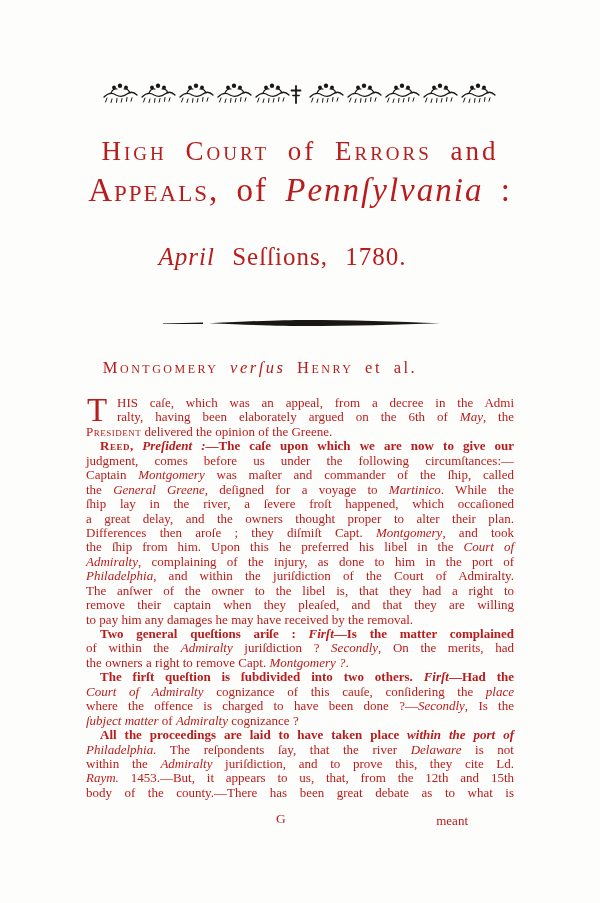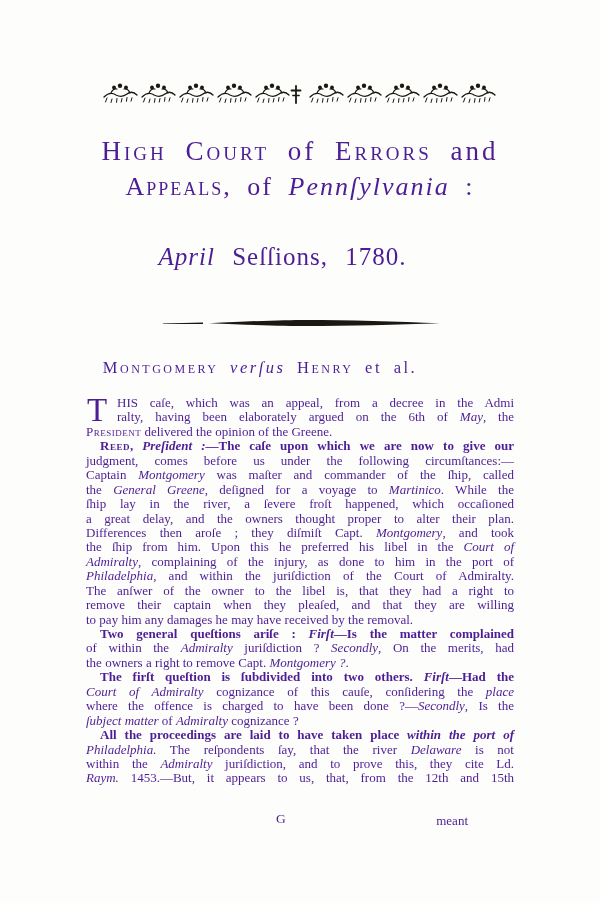--- a/index.html
+++ b/index.html
@@ -1,26 +1,26 @@
 <!DOCTYPE html>
 <html><head>
 <meta charset="utf-8">
 <style>
   html,body{margin:0;padding:0;background:#ffffff;}
   .page{
     position:relative;width:600px;height:903px;background:#fdfdfb;
-    font-family:"Liberation Serif","DejaVu Serif",serif;color:#4c1d95;
+    font-family:"Liberation Serif","DejaVu Serif",serif;color:#b91c1c;
     overflow:hidden;
   }
   .ornament{position:absolute;left:103px;top:83px;}
   .rule{position:absolute;left:163px;top:319px;}
   .heading-1{position:absolute;top:136px;left:0;width:600px;text-align:center;
     font-size:27px;letter-spacing:3px;word-spacing:9px;white-space:nowrap;}
   .heading-2{position:absolute;top:172px;left:0;width:600px;text-align:center;
-    font-size:26px;letter-spacing:2px;word-spacing:7px;white-space:nowrap;}
+    font-size:33px;letter-spacing:2px;word-spacing:7px;white-space:nowrap;}
   .session-line{position:absolute;top:243px;left:0;width:565px;text-align:center;
     font-size:25px;letter-spacing:1px;word-spacing:10px;white-space:nowrap;}
   .case-title{position:absolute;top:358px;left:0;width:520px;text-align:center;
     font-size:16.5px;letter-spacing:2.5px;word-spacing:5px;white-space:nowrap;}
   .opinion-body{position:absolute;top:396px;left:86px;width:428px;
     font-size:13px;line-height:14.45px;}
   .para{position:relative;margin:0;}
   .bline{text-align:justify;text-align-last:justify;height:14.45px;}
   .endline{text-align-last:left;}
   .find{text-indent:14px;font-weight:bold;}
@@ -108,20 +108,21 @@
         <div class="bline find"><span>The firſt queſtion is ſubdivided into two others.  </span><span class="seg-i">Firſt</span><span>—Had the</span></div>
         <div class="bline"><span class="seg-i">Court of Admiralty</span><span> cognizance of this cauſe, conſidering the </span><span class="seg-i">place</span></div>
         <div class="bline"><span>where the offence is charged to have been done ?—</span><span class="seg-i">Secondly</span><span>, Is the</span></div>
         <div class="bline endline"><span class="seg-i">ſubject matter</span><span> of </span><span class="seg-i">Admiralty</span><span> cognizance ?</span></div>
       </div>
       <div class="para">
         <div class="bline find"><span>All the proceedings are laid to have taken place </span><span class="seg-i">within the port of</span></div>
         <div class="bline"><span class="seg-i">Philadelphia.</span><span>  The reſpondents ſay, that the river </span><span class="seg-i">Delaware</span><span> is not</span></div>
         <div class="bline"><span>within the </span><span class="seg-i">Admiralty</span><span> juriſdiction, and to prove this, they cite Ld.</span></div>
         <div class="bline"><span class="seg-i">Raym.</span><span> 1453.—But, it appears to us, that, from the 12th and 15th</span></div>
+        <div class="bline"><span>body of the county.—There has been great debate as to what is</span></div>
       </div>
     </div>
 
   <div class="sig-row">
     <span class="sig-g">G</span>
     <span class="catchword">meant</span>
   </div>
 
 </div>
 

